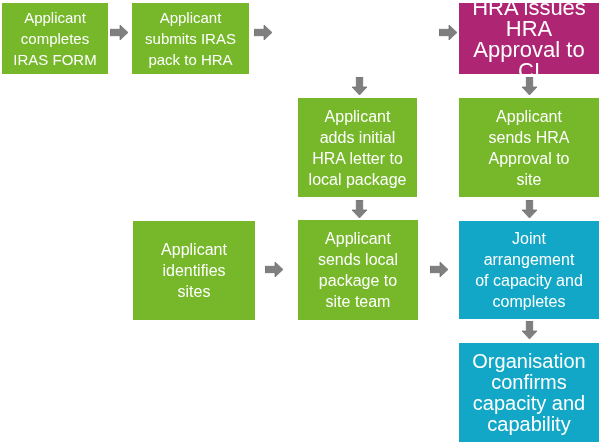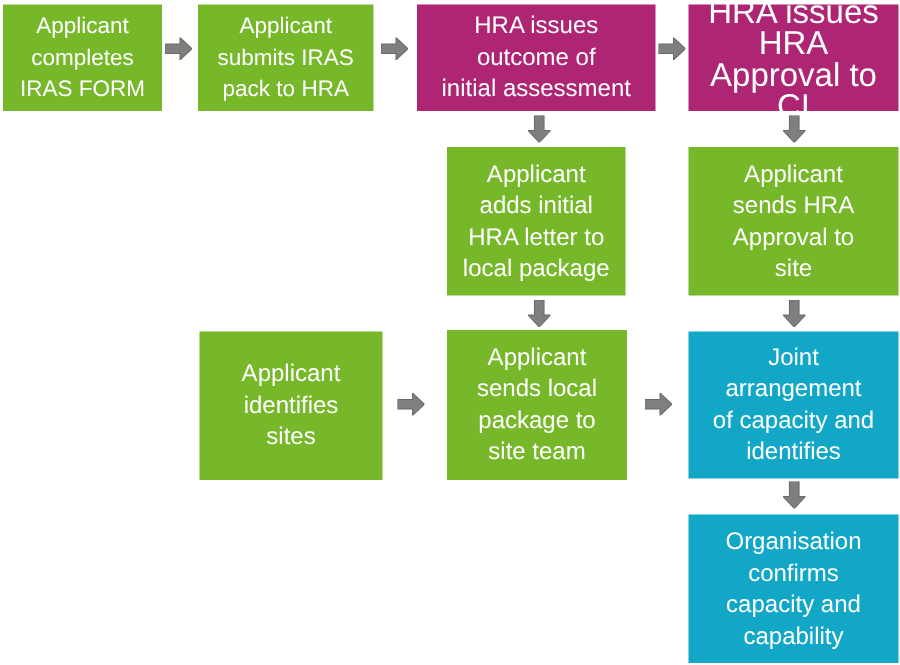--- a/index.html
+++ b/index.html
@@ -60,25 +60,20 @@
 submits IRAS
 pack to HRA</span>
   </div>
 
   <span class="arrow" style="left:254px; top:25px;">
     <svg width="18" height="15" viewBox="0 0 18 15">
       <polygon points="0,4.3 10,4.3 10,0 18,7.5 10,15 10,10.7 0,10.7" stroke="#6b6b6b" stroke-width="0.7" fill="#7f7f7f"></polygon>
     </svg>
   </span>
 
-  <div class="node" style="left: 278px; top: 3px; width: 159px; height: 71px; font-size: 16px; background-color: rgb(174, 37, 115);">
-    <span class="node-label">HRA issues
-outcome of
-initial assessment</span>
-  </div>
 
   <span class="arrow" style="left:439px; top:25px;">
     <svg width="18" height="15" viewBox="0 0 18 15">
       <polygon points="0,4.3 10,4.3 10,0 18,7.5 10,15 10,10.7 0,10.7" stroke="#6b6b6b" stroke-width="0.7" fill="#7f7f7f"></polygon>
     </svg>
   </span>
 
   <div class="node" style="left: 459px; top: 3px; width: 140px; height: 71px; font-size: 22px; background-color: rgb(174, 37, 115);">
     <span class="node-label">HRA issues HRA
 Approval to CI</span>
@@ -142,29 +137,29 @@
   <span class="arrow" style="left:430px; top:262px;">
     <svg width="18" height="15" viewBox="0 0 18 15">
       <polygon points="0,4.3 10,4.3 10,0 18,7.5 10,15 10,10.7 0,10.7" stroke="#6b6b6b" stroke-width="0.7" fill="#7f7f7f"></polygon>
     </svg>
   </span>
 
   <div class="node" style="left: 459px; top: 221px; width: 140px; height: 98px; font-size: 16px; background-color: rgb(18, 167, 198);">
     <span class="node-label">Joint
 arrangement
 of capacity and
-identifies</span>
+completes</span>
   </div>
 
   <span class="arrow" style="left:522px; top:321px;">
     <svg width="15" height="18" viewBox="0 0 15 18">
       <polygon points="4.3,0 10.7,0 10.7,10 15,10 7.5,18 0,10 4.3,10" stroke="#6b6b6b" stroke-width="0.7" fill="#7f7f7f"></polygon>
     </svg>
   </span>
 
-  <div class="node" style="left: 459px; top: 343px; width: 140px; height: 99px; font-size: 16px; background-color: rgb(18, 167, 198);">
+  <div class="node" style="left: 459px; top: 343px; width: 140px; height: 99px; font-size: 20px; background-color: rgb(18, 167, 198);">
     <span class="node-label">Organisation
 confirms
 capacity and
 capability</span>
   </div>
 
 </div>
 
 </body></html>

